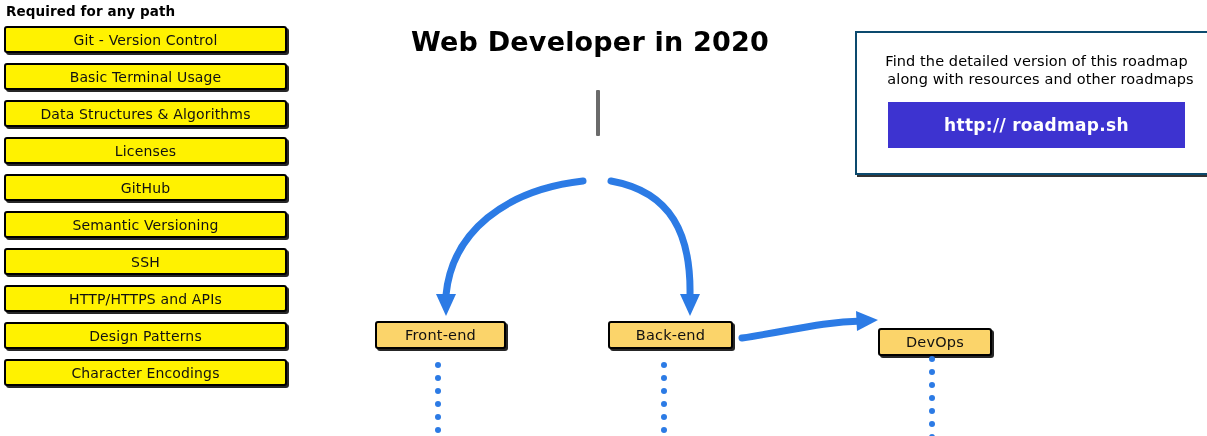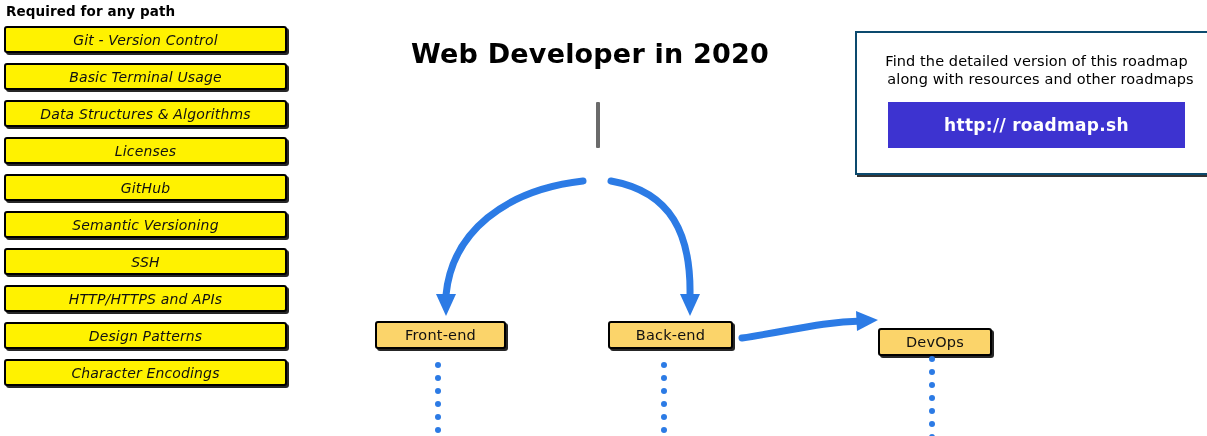--- a/index.html
+++ b/index.html
@@ -43,28 +43,27 @@
     display: flex;
     align-items: center;
     justify-content: center;
     box-shadow: 2px 2px 0 rgba(0,0,0,0.85);
   }
   .req-item-label {
     font-size: 14px;
     color: #111111;
     letter-spacing: 0.15px;
     white-space: nowrap;
-    font-style: italic;
   }
 
   
   #center {
     position: absolute;
     left: 330px;
-    top: 12px;
+    top: 0;
     width: 520px;
     height: 348px;
   }
   #page-title {
     position: absolute;
     left: 0;
     top: 26px;
     width: 520px;
     text-align: center;
     font-size: 27px;

